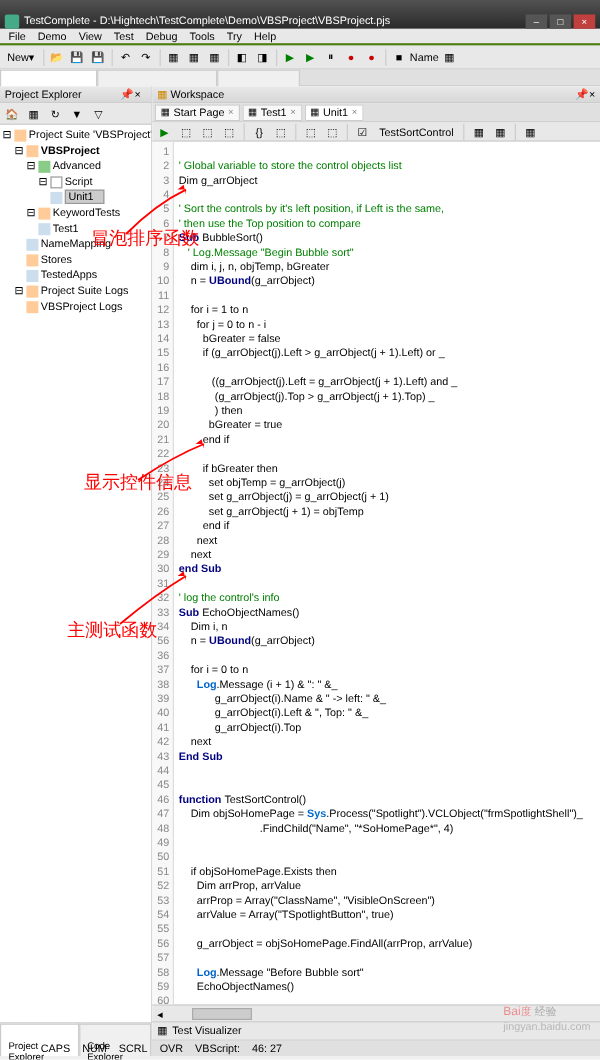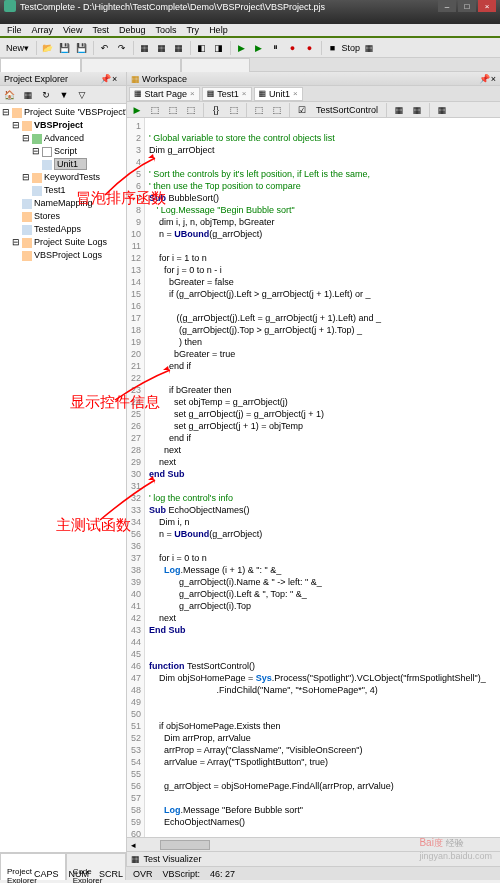--- a/index.html
+++ b/index.html
@@ -1,17 +1,17 @@
 <!DOCTYPE html>
 <html><head>
 <meta charset="utf-8">
 <style>
 *{box-sizing:border-box;margin:0;padding:0;font-family:Tahoma,sans-serif;font-size:9px}
 body{background:#f0f0f0;width:500px;height:883px;overflow:hidden;position:relative}
-.titlebar{height:18px;background:linear-gradient(#525252,#2a2a2a);color:#fff;display:flex;align-items:flex-end;padding:12px 4px}
+.titlebar{height:18px;background:linear-gradient(#525252,#2a2a2a);color:#fff;display:flex;align-items:flex-start;padding:12px 4px}
 .titlebar .icon{width:12px;height:12px;background:#4a8;border-radius:2px;margin-right:4px}
 .titlebar .title{flex:1;font-size:9px}
 .win-btns{display:flex;gap:2px}
 .win-btn{width:18px;height:12px;background:#555;display:flex;align-items:center;justify-content:center;color:#fff;font-size:8px}
 .win-btn.close{background:#c04040}
 .menubar{height:14px;background:#e8e8e8;display:flex;padding:0 2px;border-bottom:2px solid #4d7c0f}
 .menubar span{padding:1px 5px;font-size:9px}
 .toolbar{height:20px;background:#e8e8e8;display:flex;align-items:center;padding:0 2px;gap:1px;border-bottom:1px solid #ccc}
 .tb-btn{width:16px;height:16px;display:flex;align-items:center;justify-content:center;font-size:9px}
 .tb-sep{width:1px;height:14px;background:#ccc;margin:0 2px}
@@ -64,21 +64,21 @@
   <div class="title">TestComplete - D:\Hightech\TestComplete\Demo\VBSProject\VBSProject.pjs</div>
   <div class="win-btns">
     <div class="win-btn">–</div>
     <div class="win-btn">□</div>
     <div class="win-btn close">×</div>
   </div>
 </div>
 
 <div class="menubar">
   <span>File</span>
-  <span>Array</span>
+  <span>Demo</span>
   <span>View</span>
   <span>Test</span>
   <span>Debug</span>
   <span>Tools</span>
   <span>Try</span>
   <span>Help</span>
 </div>
 
 <div class="toolbar">
   <div class="new-btn"><span>New</span> ▾</div>
@@ -97,21 +97,21 @@
   <div class="tb-btn">◧</div>
   <div class="tb-btn">◨</div>
   <div class="tb-sep"></div>
   <div class="tb-btn" style="color:green">▶</div>
   <div class="tb-btn" style="color:green">▶</div>
   <div class="tb-btn">⏸</div>
   <div class="tb-btn" style="color:#c00">●</div>
   <div class="tb-btn" style="color:#c00">●</div>
   <div class="tb-sep"></div>
   <div class="tb-btn">■</div>
-  <span>Stop</span>
+  <span>Name</span>
   <div class="tb-btn">▦</div>
 </div>
 
 <div class="panel-tabs">
   <div class="panel-tab active">Project Workspace</div>
   <div class="panel-tab">Search/Replace Results</div>
   <div class="panel-tab">Object Browser</div>
 </div>
 
 <div class="main">

